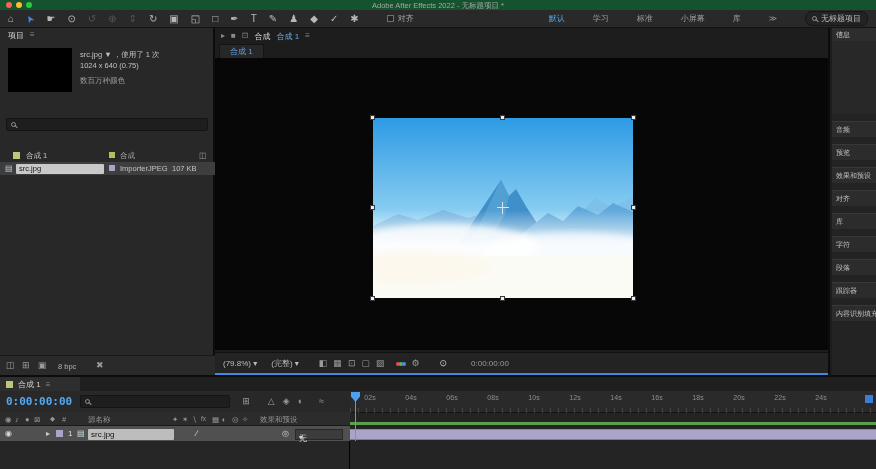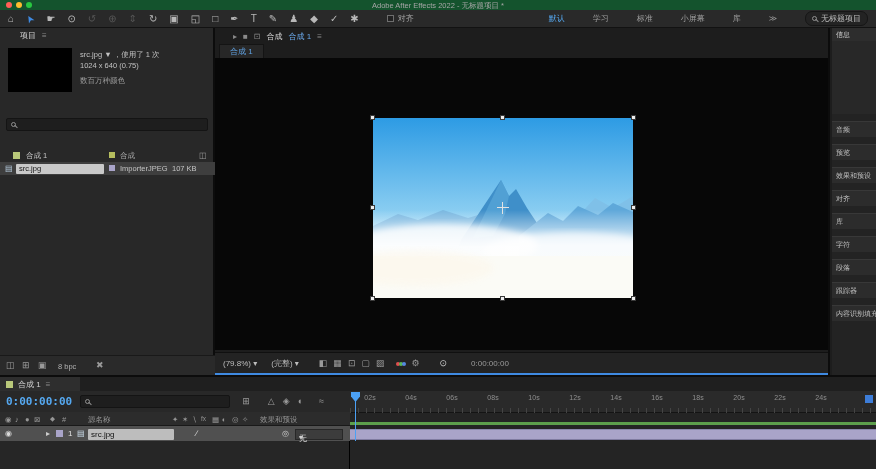--- a/index.html
+++ b/index.html
@@ -22,21 +22,21 @@
   .snap{display:flex;align-items:center;gap:4px;margin-left:16px;font-size:8px;color:#a8a8a8;}
   .cb{width:7px;height:7px;border:1px solid #6e6e6e;background:#222;display:inline-block;}
   .wsbar{margin-left:auto;display:flex;align-items:center;gap:28px;font-size:8px;color:#9c9c9c;}
   .ws.sel{color:#55a8f0;}
   .helper{display:flex;align-items:center;gap:4px;font-size:8px;color:#bdbdbd;background:#232323;
           border:1px solid #161616;border-radius:7px;padding:1px 6px;}
   .mag{width:5px;height:5px;border:1px solid #8f8f8f;border-radius:50%;position:relative;display:inline-block;flex:none;}
   .mag::after{content:"";position:absolute;width:4px;height:1px;background:#8f8f8f;
               transform:rotate(45deg);right:-3px;bottom:-1px;}
   
-  .panel-hdr{font-size:8px;color:#d2d2d2;display:flex;align-items:center;gap:6px;margin-left:12px;}
+  .panel-hdr{font-size:8px;color:#d2d2d2;display:flex;gap:6px;}
   .menu-ic{color:#8a8a8a;font-size:8px;}
   
   .project{position:absolute;left:0;top:28px;width:215px;height:347px;background:#282828;
            border-right:2px solid #0c0c0c;}
   .pv-line{position:absolute;font-size:7.5px;color:#c2c2c2;white-space:nowrap;}
   .pcol{position:absolute;font-size:7.5px;color:#9f9f9f;top:2px;}
   .prow{position:absolute;left:0;width:215px;height:13px;font-size:7.5px;color:#c4c4c4;}
   .chip{position:absolute;width:6px;height:6px;top:3px;}
   .srch{position:absolute;background:#1e1e1e;border:1px solid #141414;border-radius:2px;
         display:flex;align-items:center;gap:4px;padding:0 4px;}

